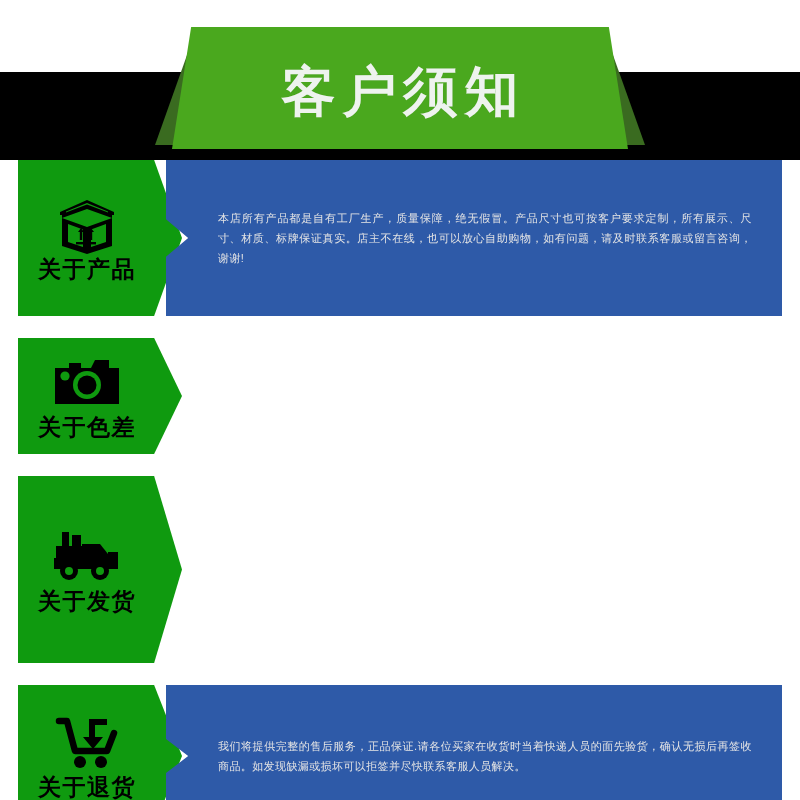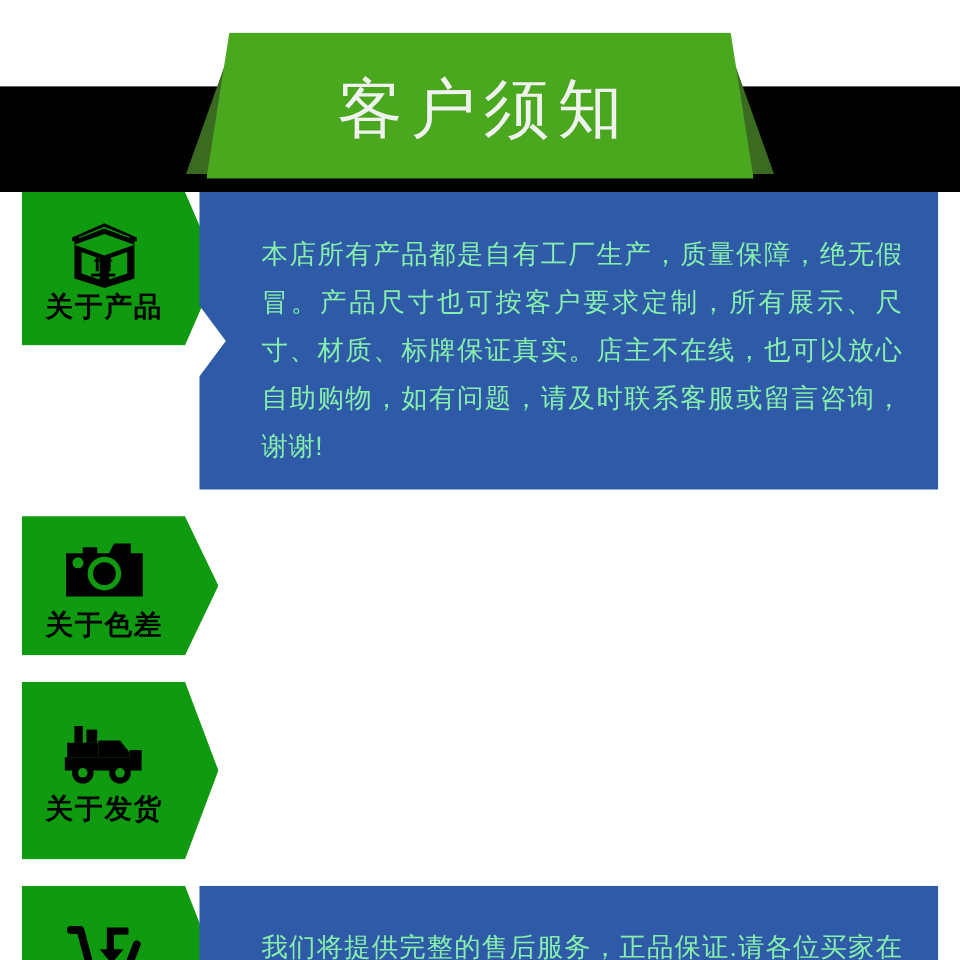--- a/index.html
+++ b/index.html
@@ -62,21 +62,21 @@
     background: #4aa81e;
     clip-path: polygon(4.2% 0%, 95.8% 0%, 100% 100%, 0% 100%);
     display: flex;
     align-items: center;
     justify-content: center;
   }
 
   .ribbon-title {
     color: #eef3ee;
     font-size: 54px;
-    font-weight: normal;
+    font-weight: bold;
     letter-spacing: 7px;
     line-height: 1;
     padding-left: 7px;
     padding-top: 6px;
     white-space: nowrap;
     text-shadow: 0 0 1px rgba(0,0,0,0.12);
   }
 
   
   .rows {
@@ -133,39 +133,38 @@
     background: #2e5aa8;
     margin-left: -16px;
     clip-path: polygon(0% 0%, 100% 0%, 100% 100%, 0% 100%, 0% 62%, 3.6% 50%, 0% 38%);
     display: flex;
     align-items: center;
     padding: 16px 30px 16px 52px;
     min-height: 118px;
   }
 
   .panel-text {
-    color: #86efac;
-    font-size: 22px;
+    color: #e5e5e5;
+    font-size: 11px;
     line-height: 1.82;
     letter-spacing: 0.4px;
     text-align: justify;
     text-justify: inter-ideograph;
     font-weight: normal;
-    margin-top: 16px;
   }
 
   
   .row-1 .panel { min-height: 118px; }
   .row-2 .panel { min-height: 152px; }
   .row-3 .panel { min-height: 148px; }
   .row-4 .panel { min-height: 132px; }
 
-  .row-1 .tab { height: 128px; }
+  .row-1 .tab { height: 156px; }
   .row-2 .tab { height: 116px; }
-  .row-3 .tab { height: 148px; }
+  .row-3 .tab { height: 187px; }
   .row-4 .tab { height: 142px; }
 </style>
 </head>
 <body>
 
 <div class="header">
   <div class="header-band"></div>
   <div class="ribbon-tail-left"></div>
   <div class="ribbon-tail-right"></div>
   <div class="ribbon">

